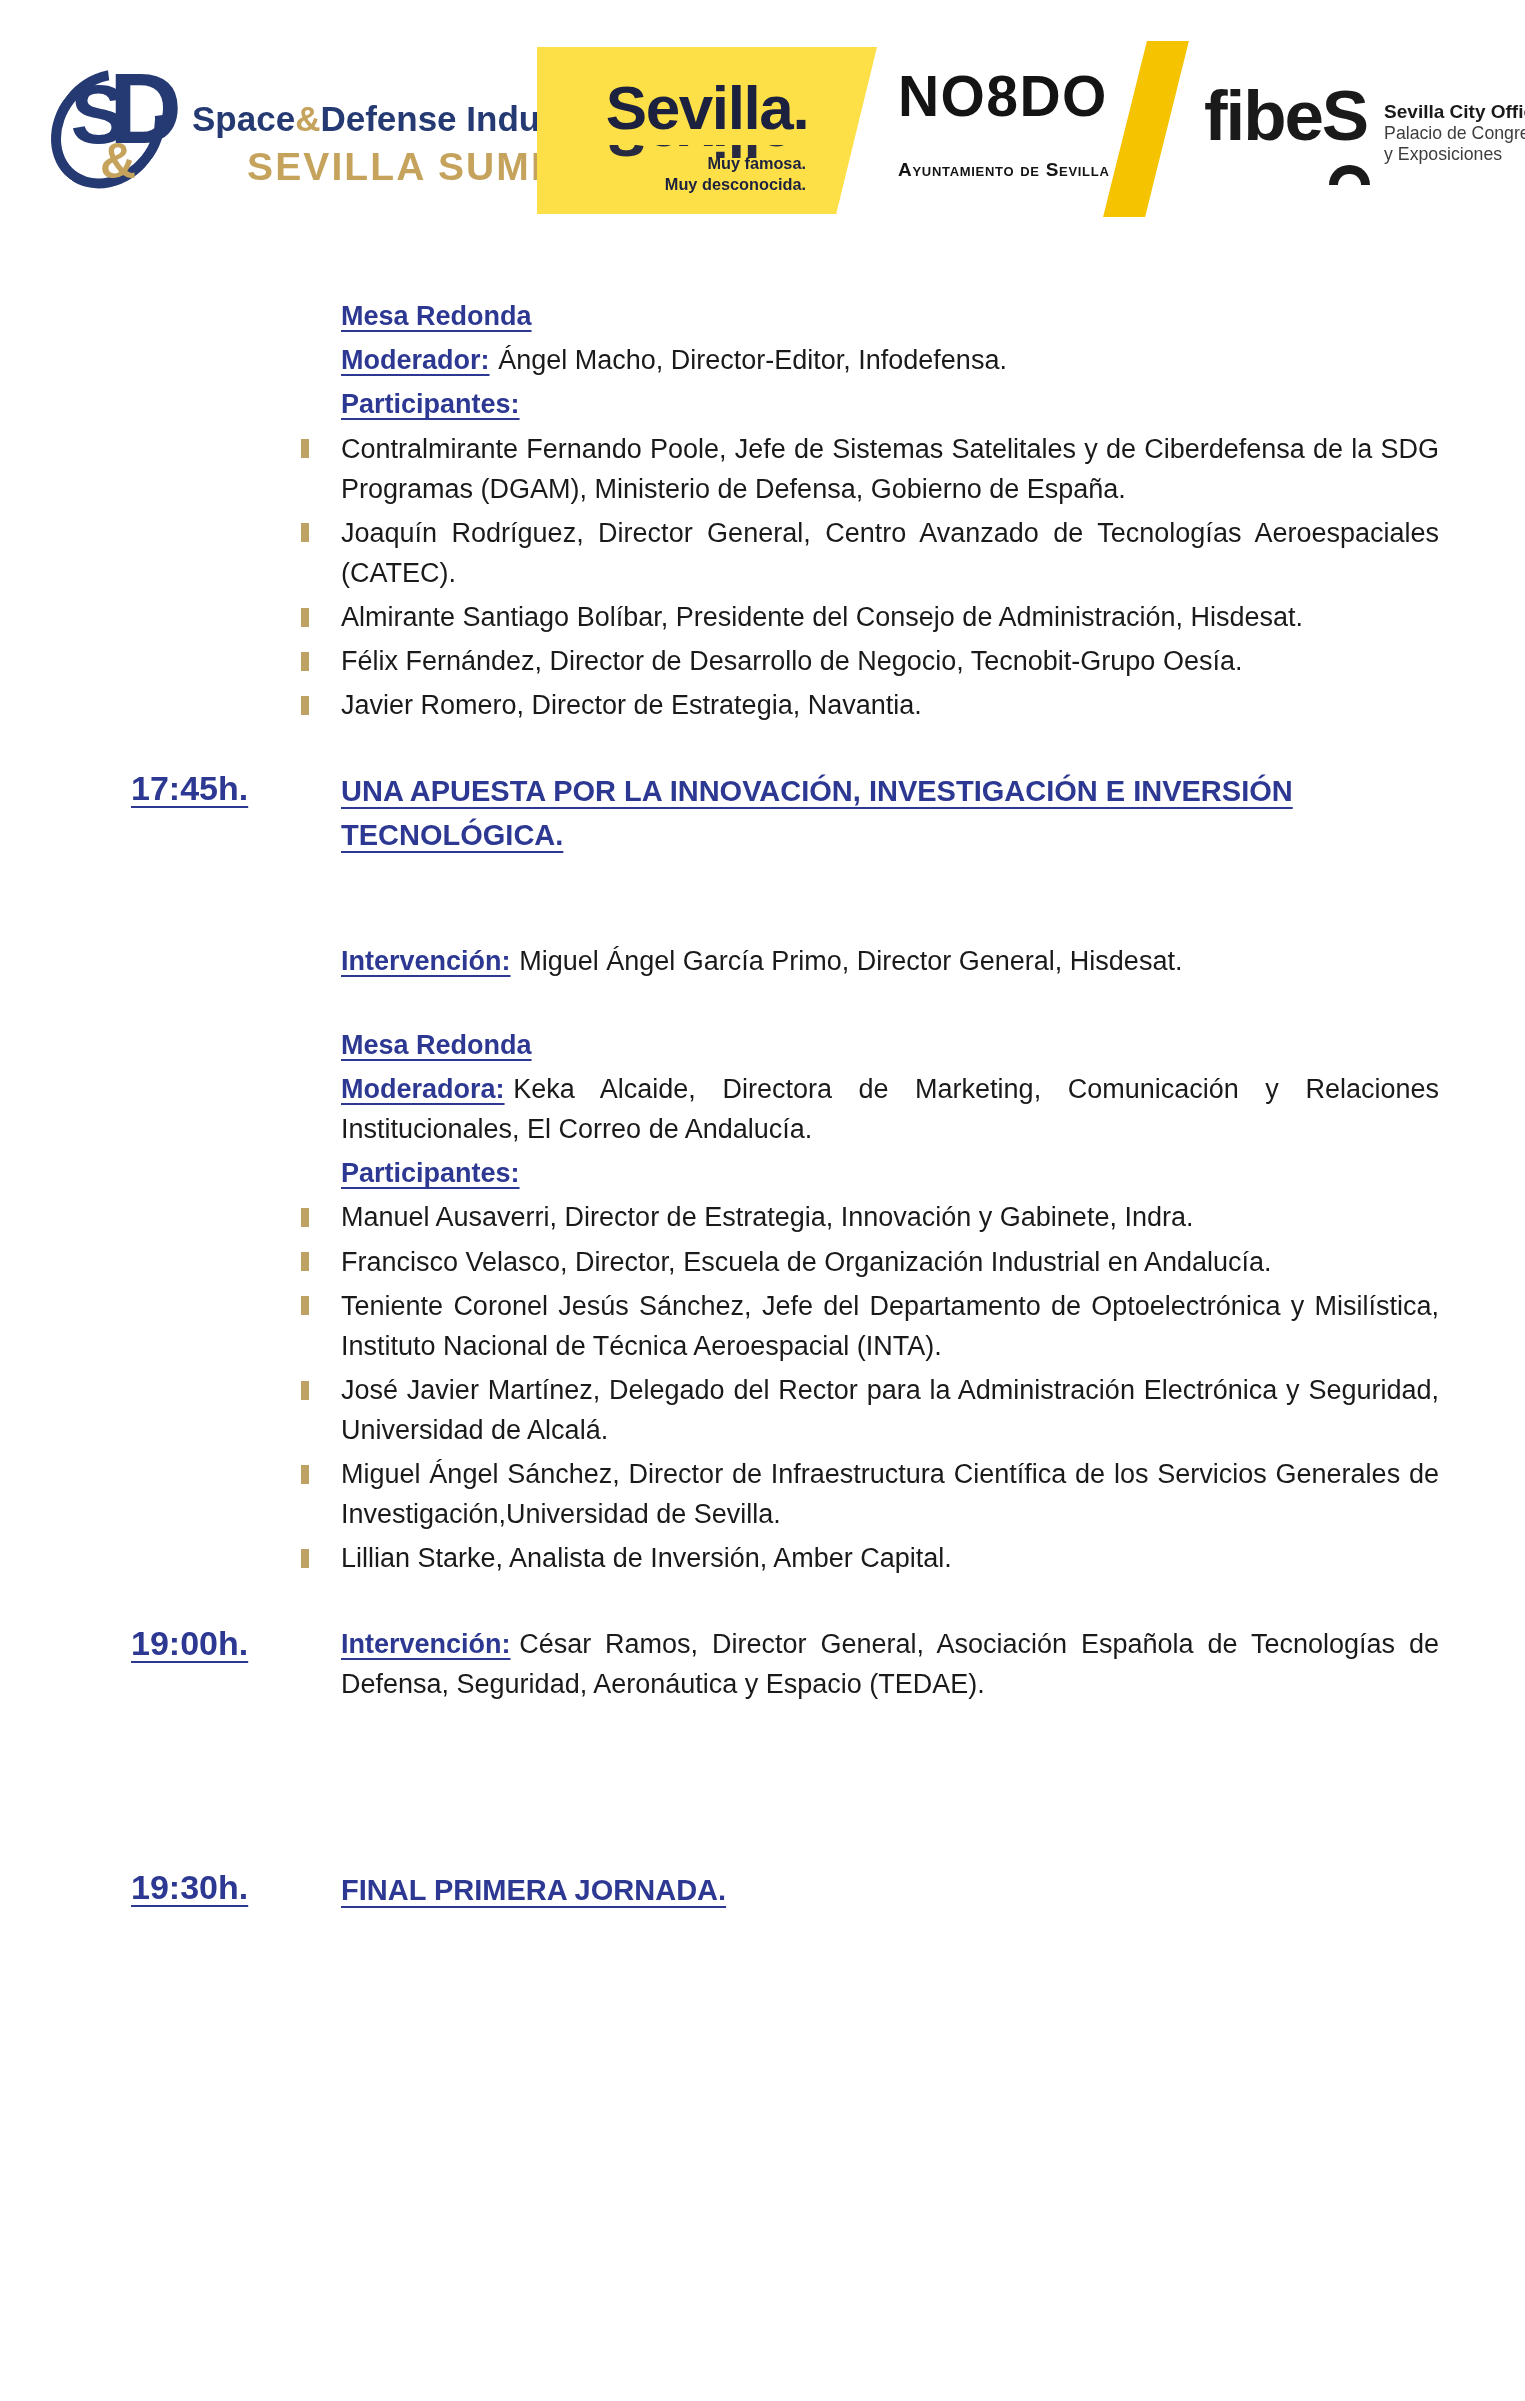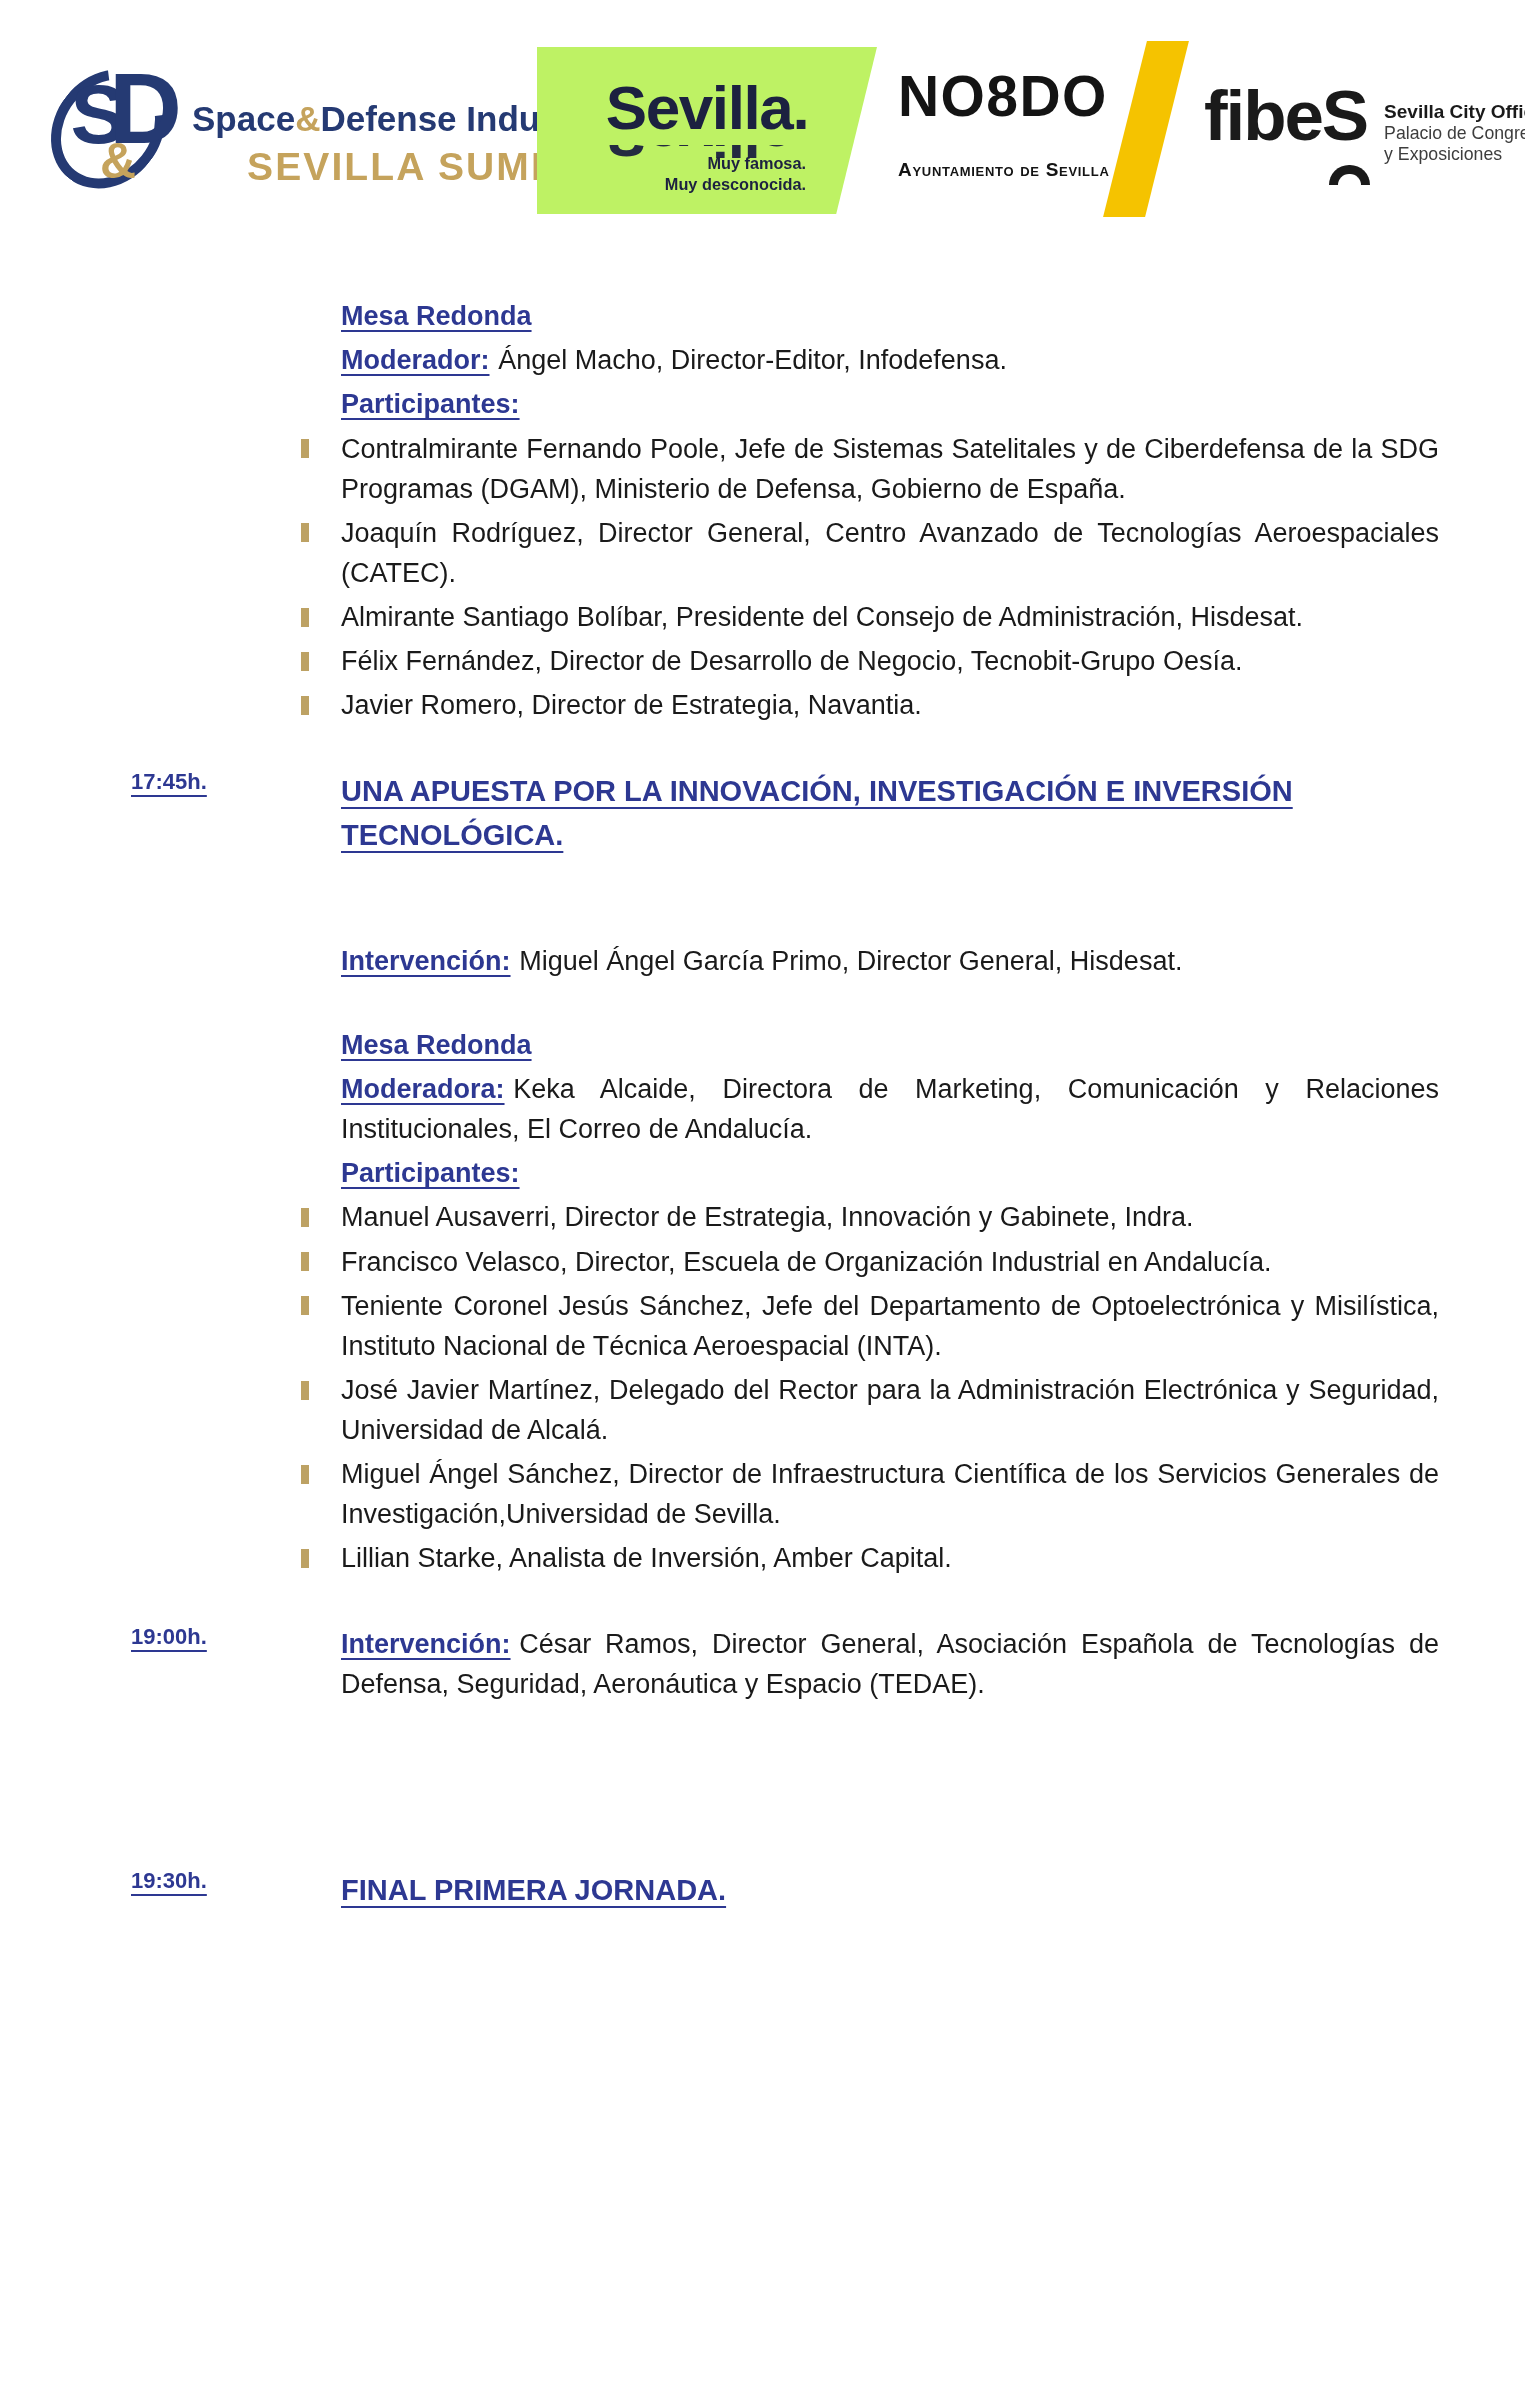--- a/index.html
+++ b/index.html
@@ -24,21 +24,21 @@
   .sd-letter-d { position:absolute; left:54px; top:-4.2px; font-size:101px; font-weight:bold; color:#253A73; line-height:1; }
   .sd-amp { position:absolute; left:45px; top:74px; font-size:50px; font-weight:bold; color:#C5A35C; line-height:1; }
   .sd-wordmark { margin-left:24px; padding-top:37px; }
   .sd-line1 { font-size:35px; font-weight:bold; color:#253A73; white-space:nowrap; }
   .sd-line1 .amp-gold { color:#C5A35C; }
   .sd-line2 { font-size:39px; font-weight:bold; color:#C5A35C; text-align:right; letter-spacing:2.1px; margin-top:5.7px; }
 
   
   .sevilla-logo {
     position:absolute; left:537px; top:47px; width:340px; height:167px;
-    background:#bef264; clip-path:polygon(0 0, 100% 0, 88% 100%, 0 100%);
+    background:#fde047; clip-path:polygon(0 0, 100% 0, 88% 100%, 0 100%);
   }
   .sev-word { text-align:center; font-size:62px; font-weight:bold; color:#1C2140; margin-top:30px; letter-spacing:-1.4px; line-height:1; }
   .sev-reflection {
     height:21px; overflow:hidden; transform:scaleY(-1); text-align:center;
     font-size:62px; font-weight:bold; color:#1C2140; letter-spacing:-1.4px; line-height:1;
     margin-top:5.7px; opacity:0.95;
   }
   .sev-tagline { position:absolute; right:71px; bottom:18.4px; text-align:right; font-size:16.3px; font-weight:bold; color:#1C2140; line-height:1.3; }
 
   
@@ -63,21 +63,21 @@
   .row { display:flex; align-items:flex-start; }
   .cell-time { flex:0 0 210px; width:210px; }
   .cell-content { flex:0 0 1098px; width:1098px; }
 
   .p { font-size:27px; line-height:40px; text-align:justify; color:#1a1a1a; margin-bottom:4.2px; }
   .lbl {
     color:#2D3892; font-weight:bold; text-decoration:underline;
     text-decoration-thickness:2.1px; text-underline-offset:5px; margin-right:0.32em;
   }
   .time-label {
-    display:inline-block; font-size:22px; font-weight:bold; color:#2D3892;
+    display:inline-block; font-size:34px; font-weight:bold; color:#2D3892;
     text-decoration:underline; text-decoration-thickness:2.1px; text-underline-offset:5.7px;
   }
   .title {
     font-size:29px; line-height:44px; font-weight:bold; color:#2D3892;
     text-decoration:underline; text-decoration-thickness:2.1px; text-underline-offset:5.7px;
     text-align:left; margin-bottom:4.2px;
   }
   .gap { height:40px; }
 
   ul.participants { list-style:none; margin:0; padding:0; }

